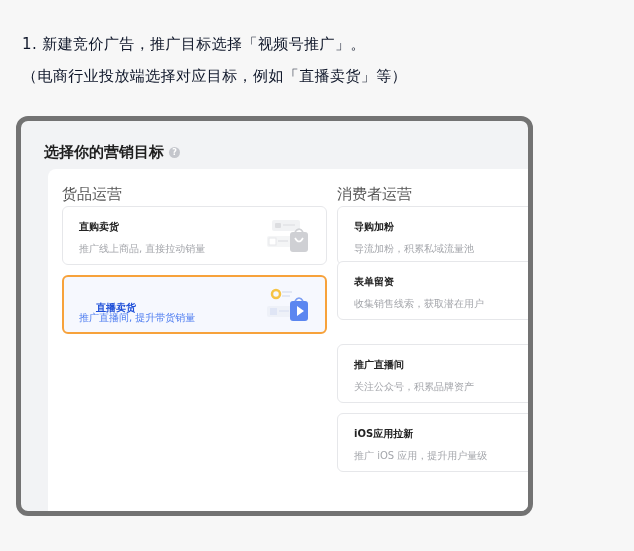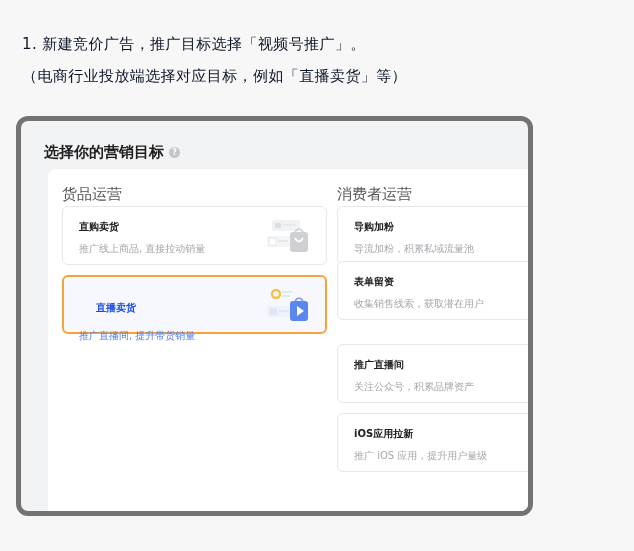--- a/index.html
+++ b/index.html
@@ -22,21 +22,21 @@
   }
   .col-label { position: absolute; font-size: 15px; color: #555; }
 
   .card {
     position: absolute; width: 265px; height: 59px; border: 1px solid #e6e7ea; border-radius: 6px; background: #fff; cursor: pointer;
   }
   .card.selected { border: 2px solid #f7a23b; background: #f6f8fe; }
   .card-title { position: absolute; left: 16px; top: 13px; font-size: 10px; font-weight: bold; color: #222; white-space: nowrap; }
   .card-desc { position: absolute; left: 16px; top: 35px; font-size: 10px; color: #a4a6ab; white-space: nowrap; }
   .card.selected .card-title { color: #1d4ed8; left: 32px; top: 12px; margin-top: 12px; }
-  .card.selected .card-desc { color: #4d7cf0; left: 15px; top: 52px; }
+  .card.selected .card-desc { color: #4d7cf0; left: 15px; top: 34px; }
   .card-icon { position: absolute; right: 16px; top: 11px; width: 44px; height: 38px; }
   .card.selected .card-icon { right: 15px; top: 10px; }
 </style>
 </head>
 <body>
 
 <div class="intro">
   <div class="intro-line">1. 新建竞价广告，推广目标选择「视频号推广」。</div>
   <div class="intro-line">（电商行业投放端选择对应目标，例如「直播卖货」等）</div>
 </div>

